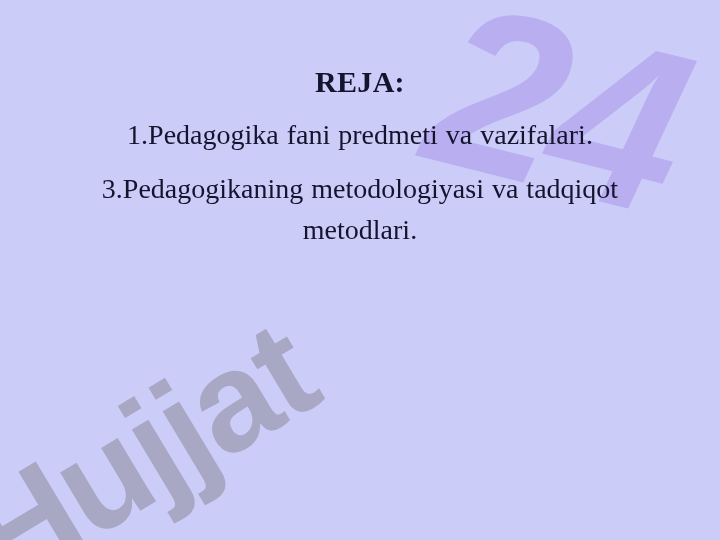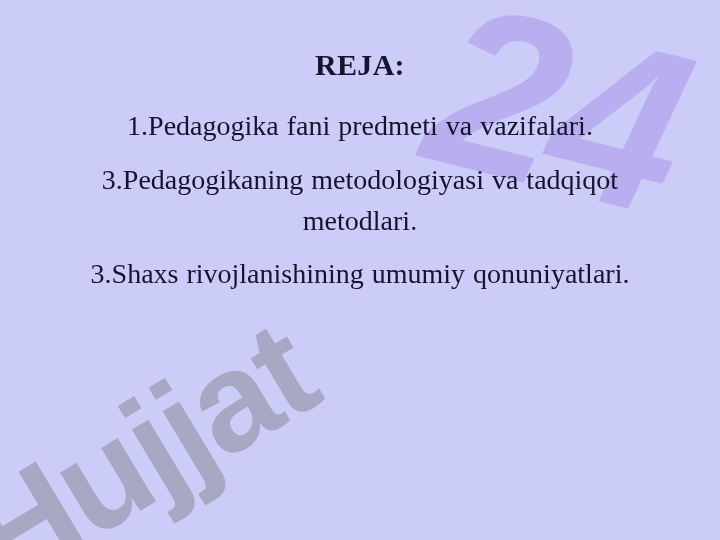--- a/index.html
+++ b/index.html
@@ -65,23 +65,22 @@
   }
 
   
   #content {
     position: absolute;
     inset: 0;
     display: flex;
     flex-direction: column;
     align-items: center;
     justify-content: flex-start;
-    padding-top: 47px;
+    padding-top: 64px;
     box-sizing: border-box;
-    gap: 8px;
   }
 
   .slide-title {
     font-size: 30px;
     font-weight: 700;
     color: #14142e;
     line-height: 1.18;
     text-align: center;
     letter-spacing: 0.3px;
     margin: 0 0 3px 0;
@@ -117,17 +116,16 @@
     <div class="wm-hujjat">Hujjat</div>
   </div>
 
   <div id="content">
 
     <h1 class="slide-title">REJA:</h1>
 
     <ul class="plan-list">
       <li class="plan-item">1.Pedagogika fani predmeti va vazifalari.</li>
       <li class="plan-item">3.Pedagogikaning metodologiyasi va tadqiqot metodlari.</li>
-      <li class="plan-item">3.Shaxs rivojlanishining umumiy qonuniyatlari.</li>
     </ul>
 
   </div>
 </div>
 
 </body></html>

